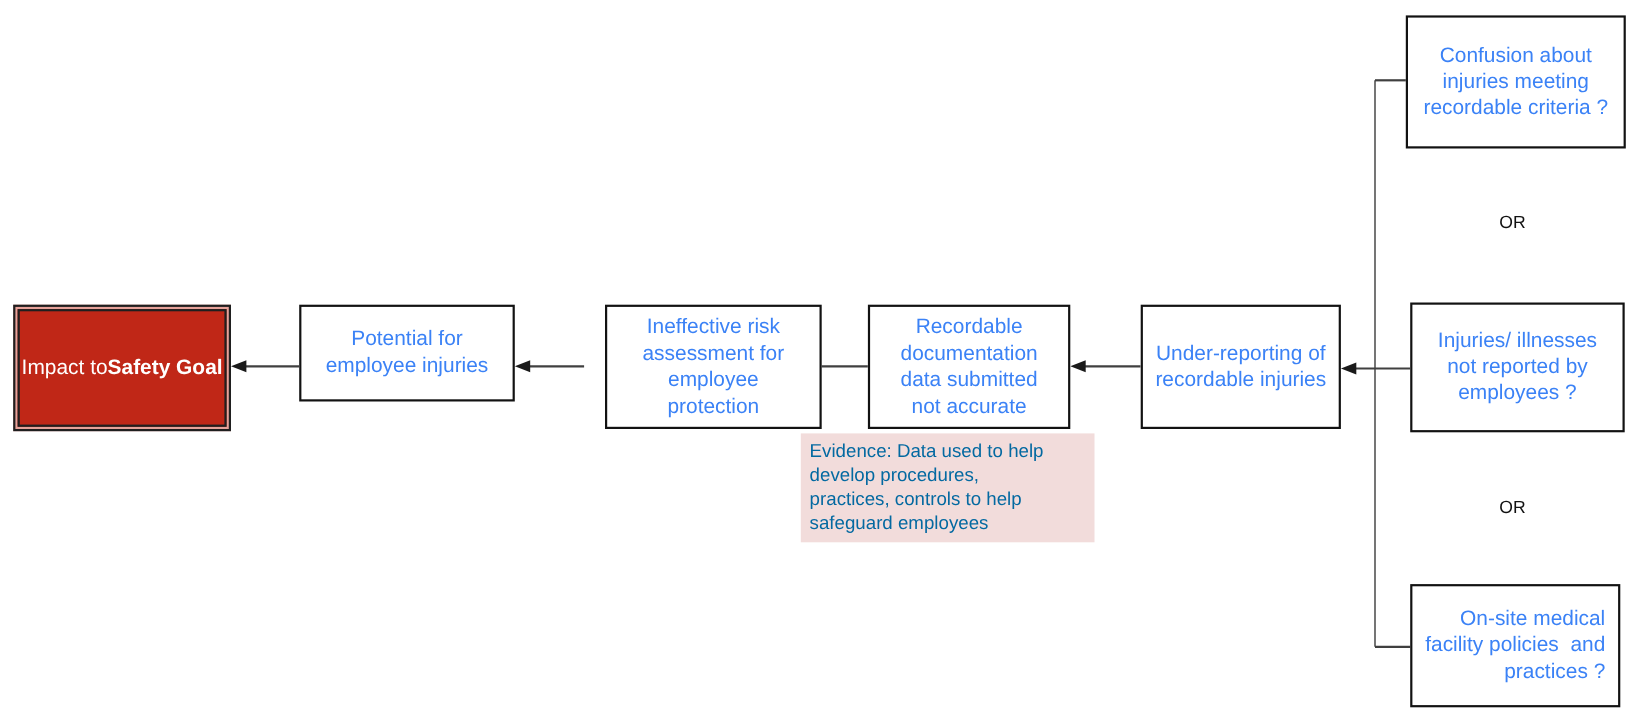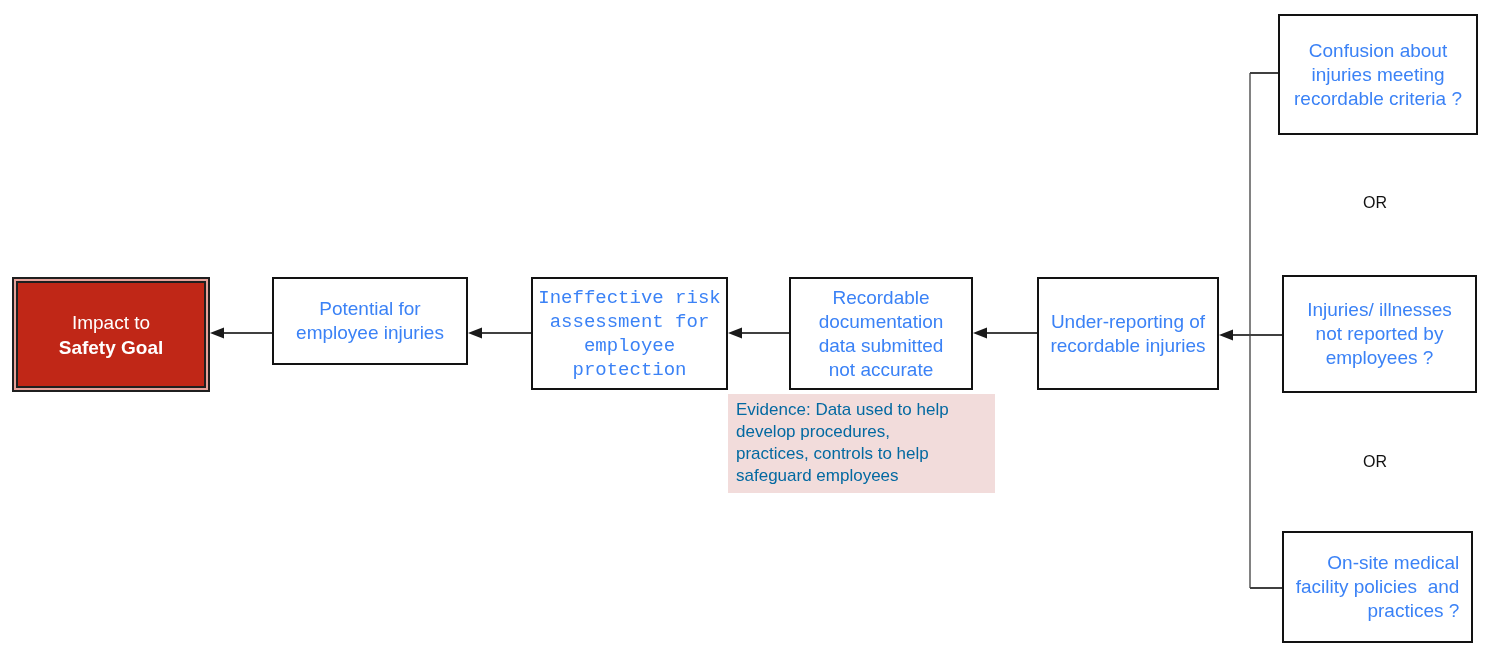--- a/index.html
+++ b/index.html
@@ -33,21 +33,21 @@
     justify-content: center;
     text-align: center;
   }
   .node .label {
     white-space: pre-wrap;
     font-size: 19px;
     line-height: 24px;
     color: #3b82f6;
   }
   .n-potential      { left: 272px;  top: 277px; width: 196px; height: 88px; }
-  .n-ineffective    { left: 531px;  top: 277px; width: 197px; height: 113px; font-family: Liberation Mono, monospace; }
+  .n-ineffective    { left: 550px;  top: 277px; width: 197px; height: 113px; }
   .n-recordable     { left: 789px;  top: 277px; width: 184px; height: 113px; }
   .n-underreporting { left: 1037px; top: 277px; width: 182px; height: 113px; }
   .n-confusion      { left: 1278px; top: 14px;  width: 200px; height: 121px; }
   .n-injuries       { left: 1282px; top: 275px; width: 195px; height: 118px; }
   .n-onsite         { left: 1282px; top: 531px; width: 191px; height: 112px; text-align: right; }
 
   
   .impact-outer {
     position: absolute;
     left: 12px; top: 277px;
@@ -56,21 +56,21 @@
     border: 2px solid #1f1f1f;
     background: #e7a29a;
     padding: 2px;
   }
   .impact-inner {
     box-sizing: border-box;
     width: 100%; height: 100%;
     border: 2px solid #1f1f1f;
     background: #c02717;
     display: flex;
-    flex-direction: column;
+    flex-direction: row;
     align-items: center;
     justify-content: center;
     text-align: right;
     color: #ffffff;
     font-size: 19px;
     line-height: 25px;
   }
   .impact-inner .bold { font-weight: bold; }
 
   .evidence {

